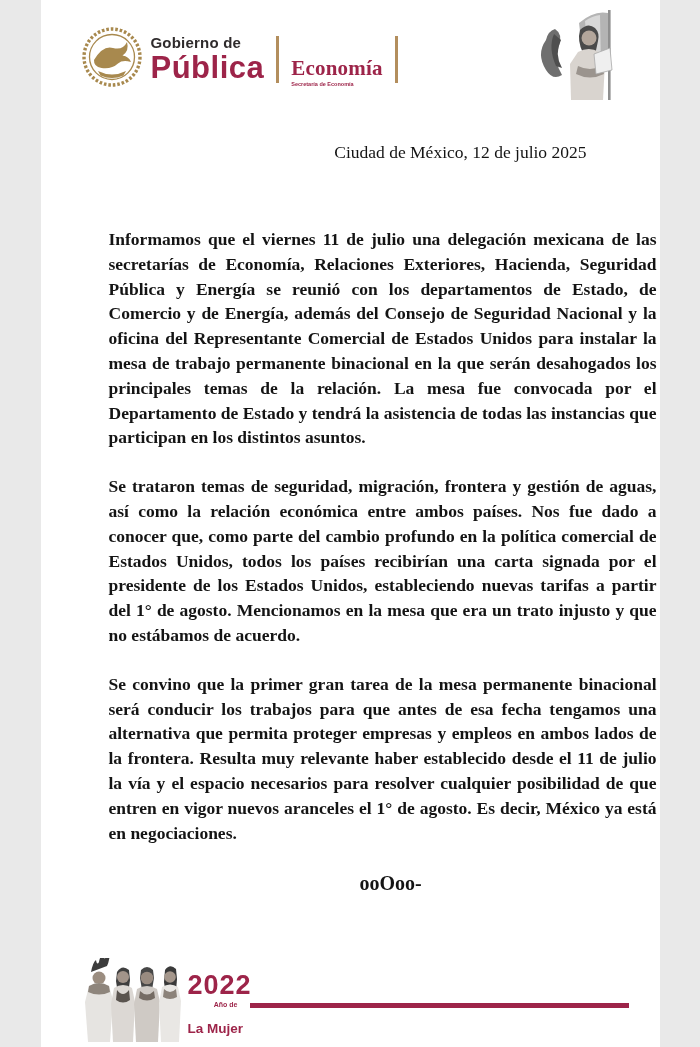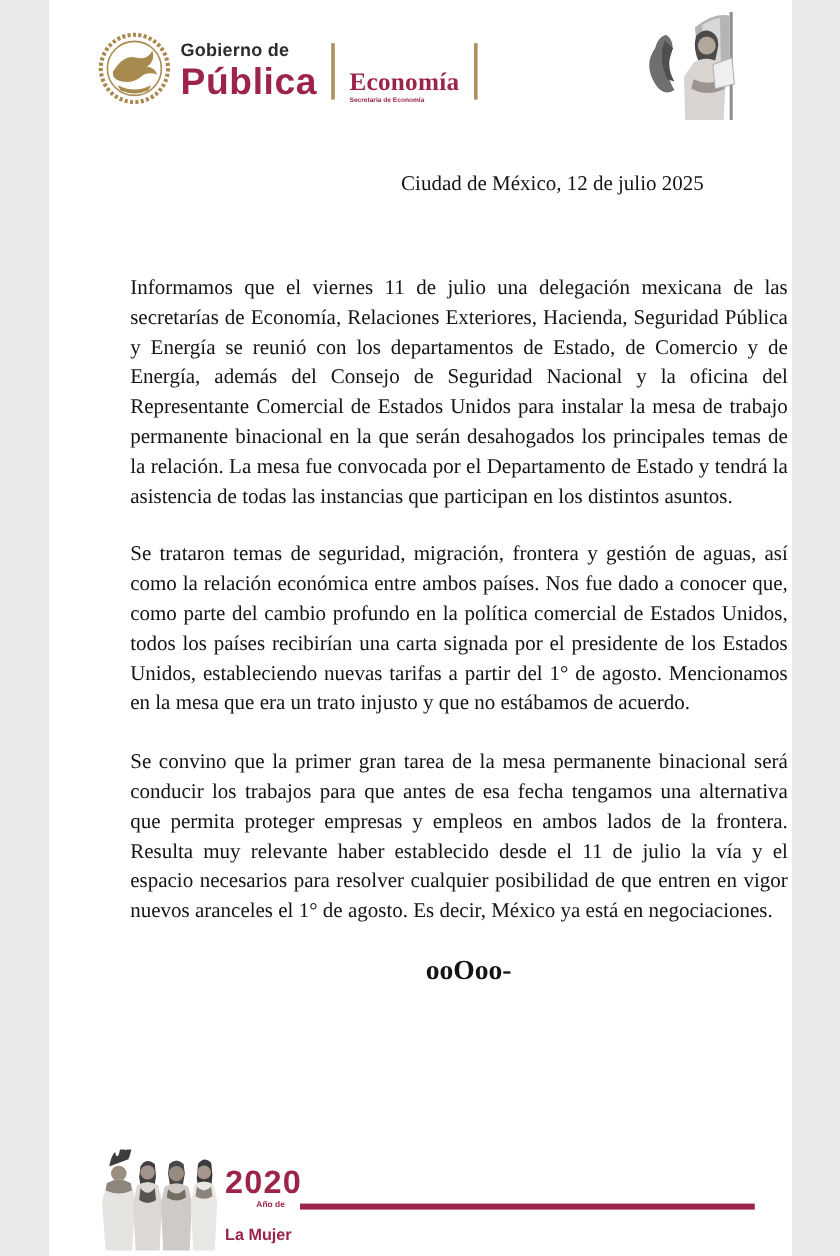--- a/index.html
+++ b/index.html
@@ -50,25 +50,25 @@
     line-height: 28.5px;
   }
   .doc-body {
     position: absolute;
     top: 227px; left: 68px;
     width: 564px;
     font-size: 17.5px;
     line-height: 24.8px;
     text-align: justify;
   }
-  .doc-body p { margin: 0 16px 24px 0; }
+  .doc-body p { margin: 0 16px 24px 0; font-weight: bold; }
   .closing {
     text-align: center;
     font-weight: bold;
-    font-size: 23px;
+    font-size: 20px;
     margin-top: 26px;
   }
 
   
   .footer-women { position: absolute; left: 38px; top: 958px; }
   .footer-brand {
     position: absolute; left: 147px; top: 972px;
     color: #9D2449;
     font-family: "Liberation Sans", sans-serif;
     line-height: 1;
@@ -166,21 +166,21 @@
       <path d="M61 33 q7 7 14 0 l1 7 q-8 5 -16 0 z" fill="#756c64"></path>
 
       <path d="M86 12 q5 -7 11 -1 l1 10 l-2 24 l-8 -1 l-3 -20 z" fill="#3a3a3a"></path>
       <circle cx="91" cy="19" r="5.8" fill="#a5978c"></circle>
       <path d="M83 29 q8 -5 16 0 l3 14 l-2 41 l-18 0 l-2 -39 z" fill="#e9e7e4"></path>
       <path d="M85 31 q6 6 12 0 l1 8 q-7 4 -14 0 z" fill="#8c837a"></path>
     </svg>
   </div>
 
   <div class="footer-brand">
-    <div class="fb-year">2020</div>
+    <div class="fb-year">2022</div>
     <div class="fb-sub">Año de</div>
     <div class="fb-line">La Mujer</div>
     <div class="fb-line">Energía</div>
   </div>
 
   <div class="footer-rule"></div>
 
 </div>
 
 </body></html>

